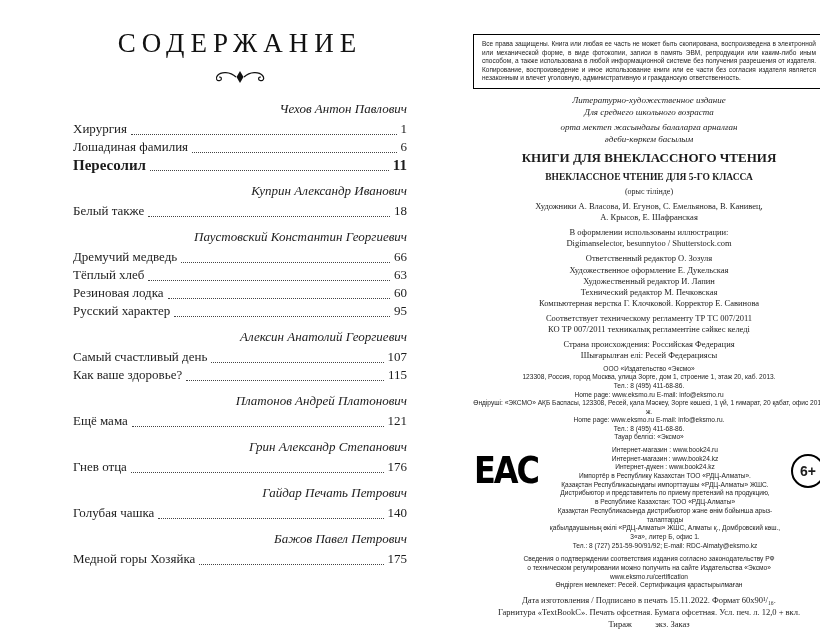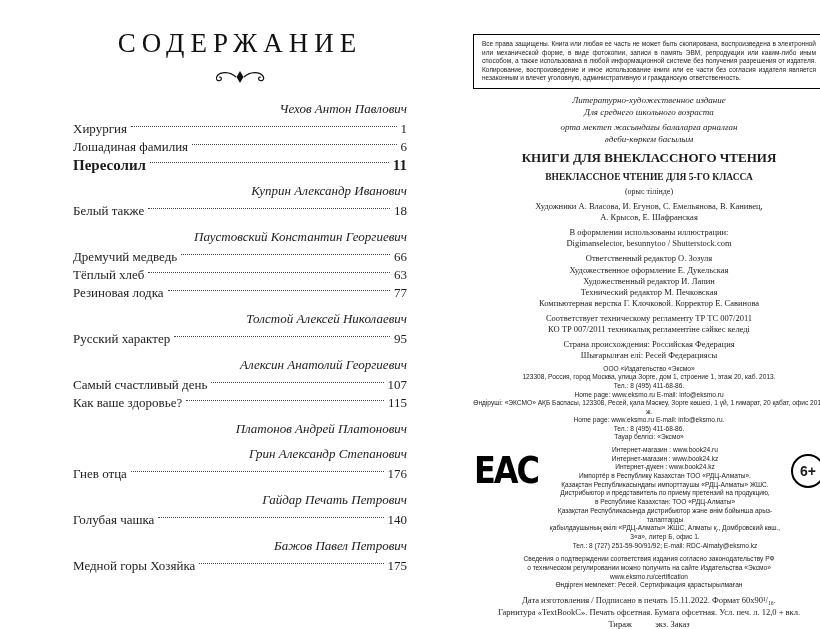--- a/index.html
+++ b/index.html
@@ -26,21 +26,21 @@
   .ornament { text-align:center; margin:10px 0 12px; }
   .author {
     text-align:right;
     font-style:italic;
     font-size:13px;
     line-height:16px;
     margin:9px 0 3px;
   }
   .entry {
     display:flex;
-    align-items:center;
+    align-items:flex-end;
     font-size:13px;
     line-height:18px;
   }
   .entry .t { white-space:nowrap; }
   .entry .dots {
     flex:1;
     margin:0 4px;
     border-bottom:1.5px dotted #444;
     transform:translateY(-3px);
   }
@@ -151,40 +151,44 @@
           <span class="p">66</span>
         </div>
         <div class="entry">
           <span class="t">Тёплый хлеб</span>
           <span class="dots"></span>
           <span class="p">63</span>
         </div>
         <div class="entry">
           <span class="t">Резиновая лодка</span>
           <span class="dots"></span>
-          <span class="p">77</span>
-        </div>
-        <div class="author">Толстой Алексей Николаевич</div>
+          <span class="p">60</span>
+        </div>
         <div class="entry">
           <span class="t">Русский характер</span>
           <span class="dots"></span>
           <span class="p">95</span>
         </div>
         <div class="author">Алексин Анатолий Георгиевич</div>
         <div class="entry">
           <span class="t">Самый счастливый день</span>
           <span class="dots"></span>
           <span class="p">107</span>
         </div>
         <div class="entry">
           <span class="t">Как ваше здоровье?</span>
           <span class="dots"></span>
           <span class="p">115</span>
         </div>
         <div class="author">Платонов Андрей Платонович</div>
+        <div class="entry">
+          <span class="t">Ещё мама</span>
+          <span class="dots"></span>
+          <span class="p">121</span>
+        </div>
         <div class="author">Грин Александр Степанович</div>
         <div class="entry">
           <span class="t">Гнев отца</span>
           <span class="dots"></span>
           <span class="p">176</span>
         </div>
         <div class="author">Гайдар Печать Петрович</div>
         <div class="entry">
           <span class="t">Голубая чашка</span>
           <span class="dots"></span>

